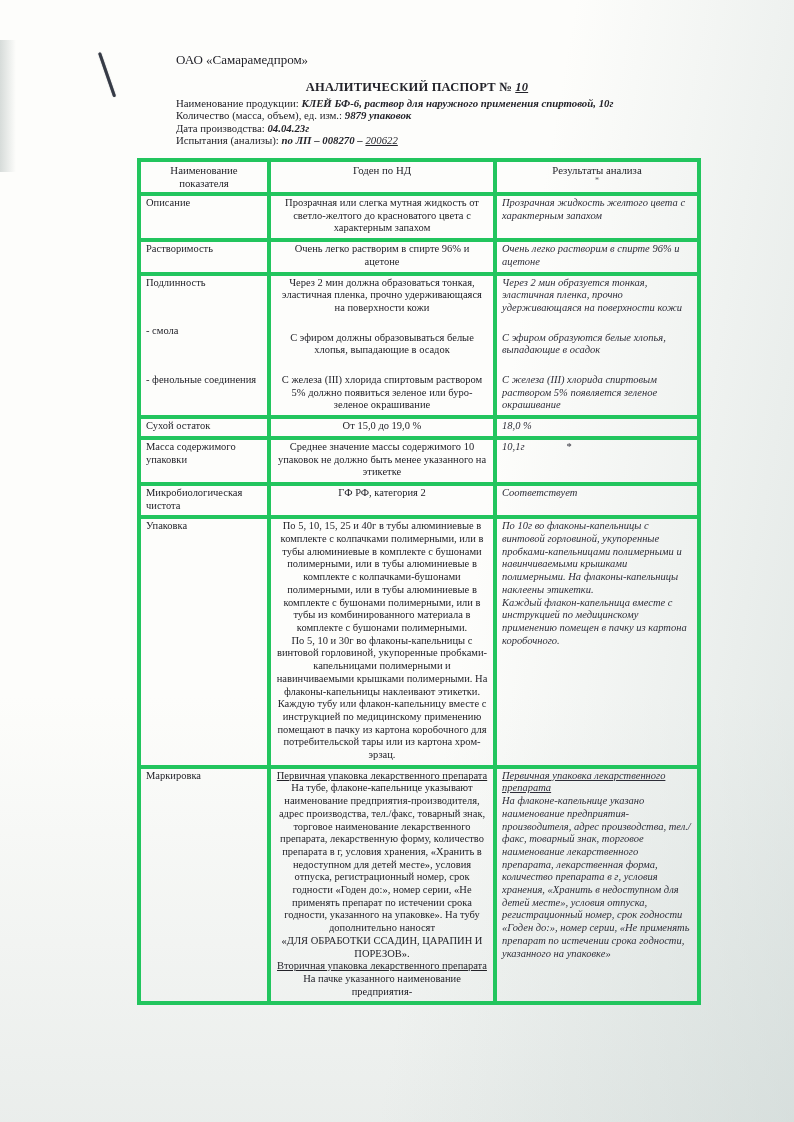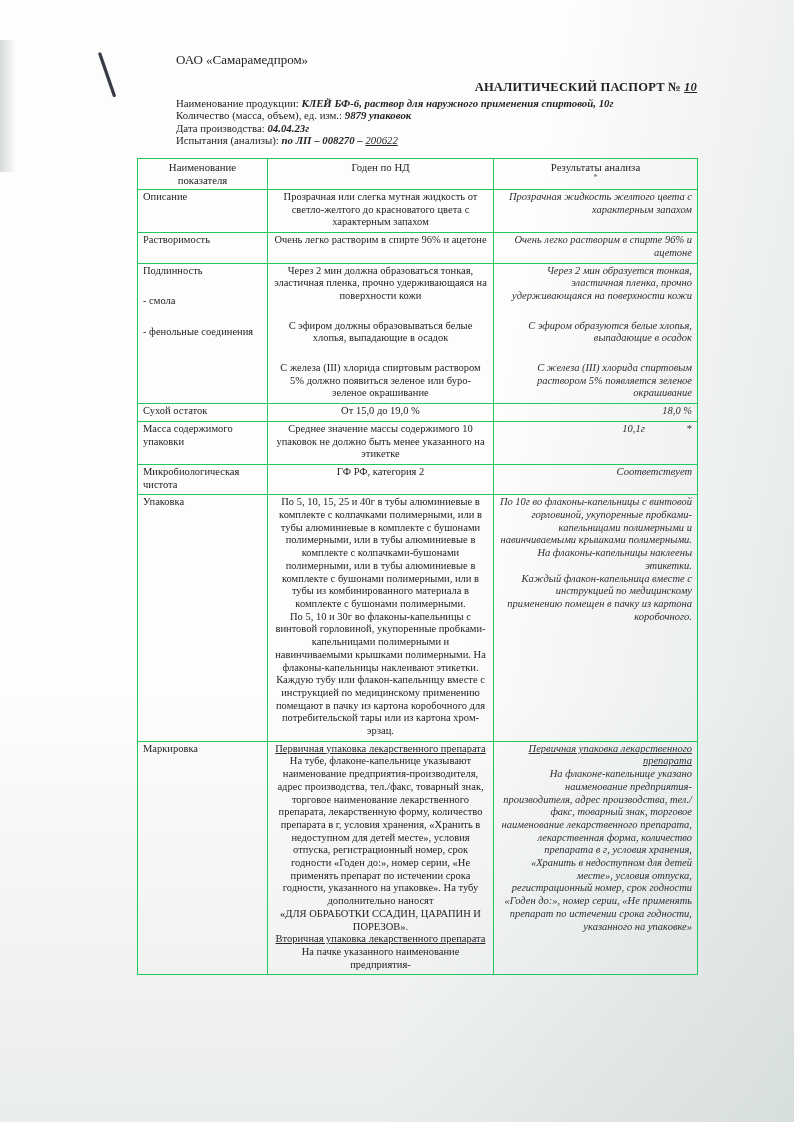--- a/index.html
+++ b/index.html
@@ -20,42 +20,42 @@
     background:linear-gradient(to right, rgba(183,192,190,0.55), rgba(183,192,190,0));
   }
   .pen-mark{
     position:absolute;left:98px;top:53px;width:2.6px;height:47px;
     background:#363b46;border-radius:2px;
     transform:rotate(-19deg);transform-origin:top left;
     box-shadow:0 0 1px rgba(54,59,70,.6);
   }
   .company{position:absolute;left:176px;top:52px;font-size:13px;}
   .doc-title{
-    position:absolute;left:137px;top:80px;width:560px;text-align:right;
+    position:absolute;left:137px;top:80px;width:560px;text-align:center;
     font-size:12.5px;font-weight:bold;letter-spacing:.2px;
   }
   .doc-title .num{font-style:italic;text-decoration:underline;}
   .fields{position:absolute;left:176px;top:97px;font-size:10.8px;line-height:12.3px;}
   .field-line .value{font-weight:bold;font-style:italic;}
   .field-line .value-u{font-weight:normal;font-style:italic;text-decoration:underline;}
   table.doc-table{
     position:absolute;left:137px;top:158px;width:560px;
     border-collapse:collapse;table-layout:fixed;
     font-size:10.5px;line-height:12.7px;
   }
   .doc-table th,.doc-table td{
-    border:1px solid #22c55e;vertical-align:top;
+    border:4px solid #22c55e;vertical-align:top;
     padding:1px 5px 3px;font-weight:normal;
   }
   .doc-table th{text-align:center;font-size:10.8px;line-height:12.5px;padding-top:2px;}
   td.cell-name{text-align:left;}
   td.cell-norm{text-align:center;}
-  td.cell-result{text-align:right;font-style:italic;color:#2d2d38;}
+  td.cell-result{text-align:left;font-style:italic;color:#2d2d38;}
   .para.gap{margin-top:17px;}
-  td.cell-name .para.gap{margin-top:18px;}
+  td.cell-name .para.gap{margin-top:36px;}
   .para.u{text-decoration:underline;}
   .para.b{font-weight:normal;}
   .mark{font-style:normal;margin-left:42px;}
   .header-note{font-size:8px;line-height:7px;color:#59595f;}
 </style>
 </head>
 <body>
 
 <div class="page-tint"></div>
 <div class="edge-smudge"></div>

